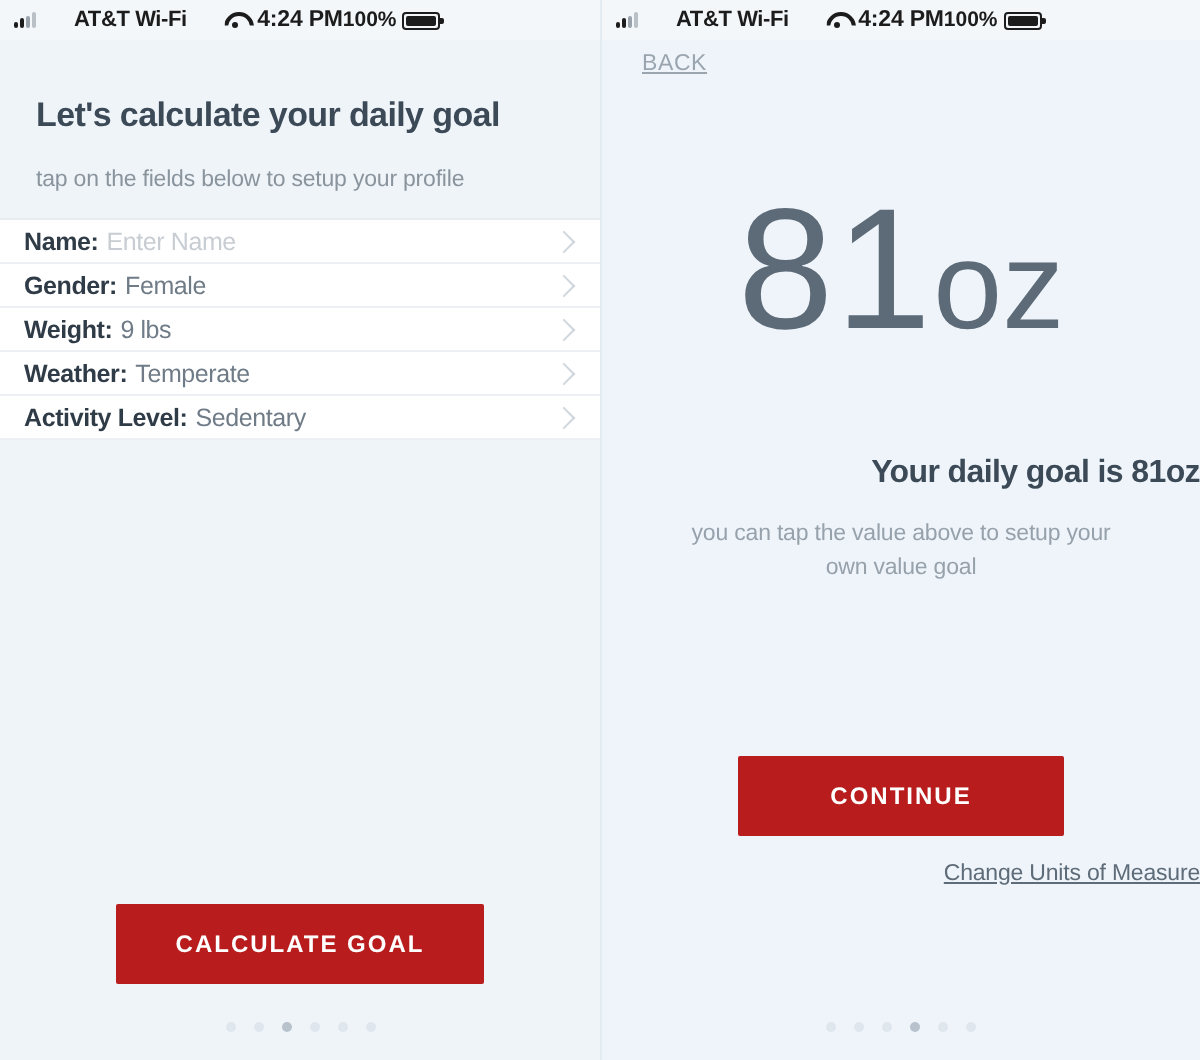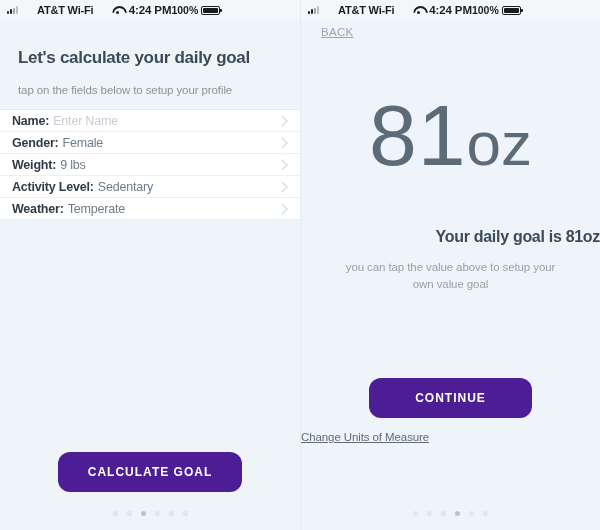--- a/index.html
+++ b/index.html
@@ -85,22 +85,22 @@
   .chev{
     margin-left:auto;width:7px;height:7px;
     border-right:1.6px solid #cfd6dd;border-top:1.6px solid #cfd6dd;
     transform:rotate(45deg);
   }
   .cta-wrap{
     position:absolute;left:0;right:0;bottom:38px;
     display:flex;justify-content:center;
   }
   .btn{
-    background:#4c1d95;color:#ffffff;
-    border:none;border-radius:12px;
+    background:#b91c1c;color:#ffffff;
+    border:none;border-radius:1px;
     font-family:"Liberation Sans", sans-serif;
     font-size:12px;font-weight:bold;letter-spacing:1px;
     cursor:pointer;
   }
   .btn-calculate{padding:13px 30px;}
   .btn-continue{padding:13px 46px;}
   .dots{
     position:absolute;left:0;right:0;bottom:14px;
     display:flex;justify-content:center;gap:9px;
   }
@@ -133,21 +133,21 @@
   .goal-hint{
     margin:13px auto 0;width:230px;text-align:center;
     font-size:11.5px;color:#97a1ab;line-height:1.45;letter-spacing:-0.1px;
   }
   .continue-wrap{
     position:absolute;left:0;right:0;top:378px;
     display:flex;justify-content:center;
   }
   .units-link{
     position:absolute;left:0;right:0;top:431px;
-    text-align:left;font-size:11.5px;color:#5e6b78;
+    text-align:right;font-size:11.5px;color:#5e6b78;
     text-decoration:underline;cursor:pointer;letter-spacing:-0.1px;
   }
 </style>
 </head>
 <body>
 
 <div class="app">
 
   <div class="panel panel-left">
 
@@ -190,28 +190,28 @@
         <span class="chev"></span>
       </div>
 
       <div class="row">
         <span class="row-label">Weight:</span>
         <span class="row-value">9 lbs</span>
         <span class="chev"></span>
       </div>
 
       <div class="row">
+        <span class="row-label">Weather:</span>
+        <span class="row-value">Temperate</span>
+        <span class="chev"></span>
+      </div>
+
+      <div class="row">
         <span class="row-label">Activity Level:</span>
         <span class="row-value">Sedentary</span>
-        <span class="chev"></span>
-      </div>
-
-      <div class="row">
-        <span class="row-label">Weather:</span>
-        <span class="row-value">Temperate</span>
         <span class="chev"></span>
       </div>
 
     </div>
 
     <div class="cta-wrap">
       <button class="btn btn-calculate">CALCULATE GOAL</button>
     </div>
 
     <div class="dots">

